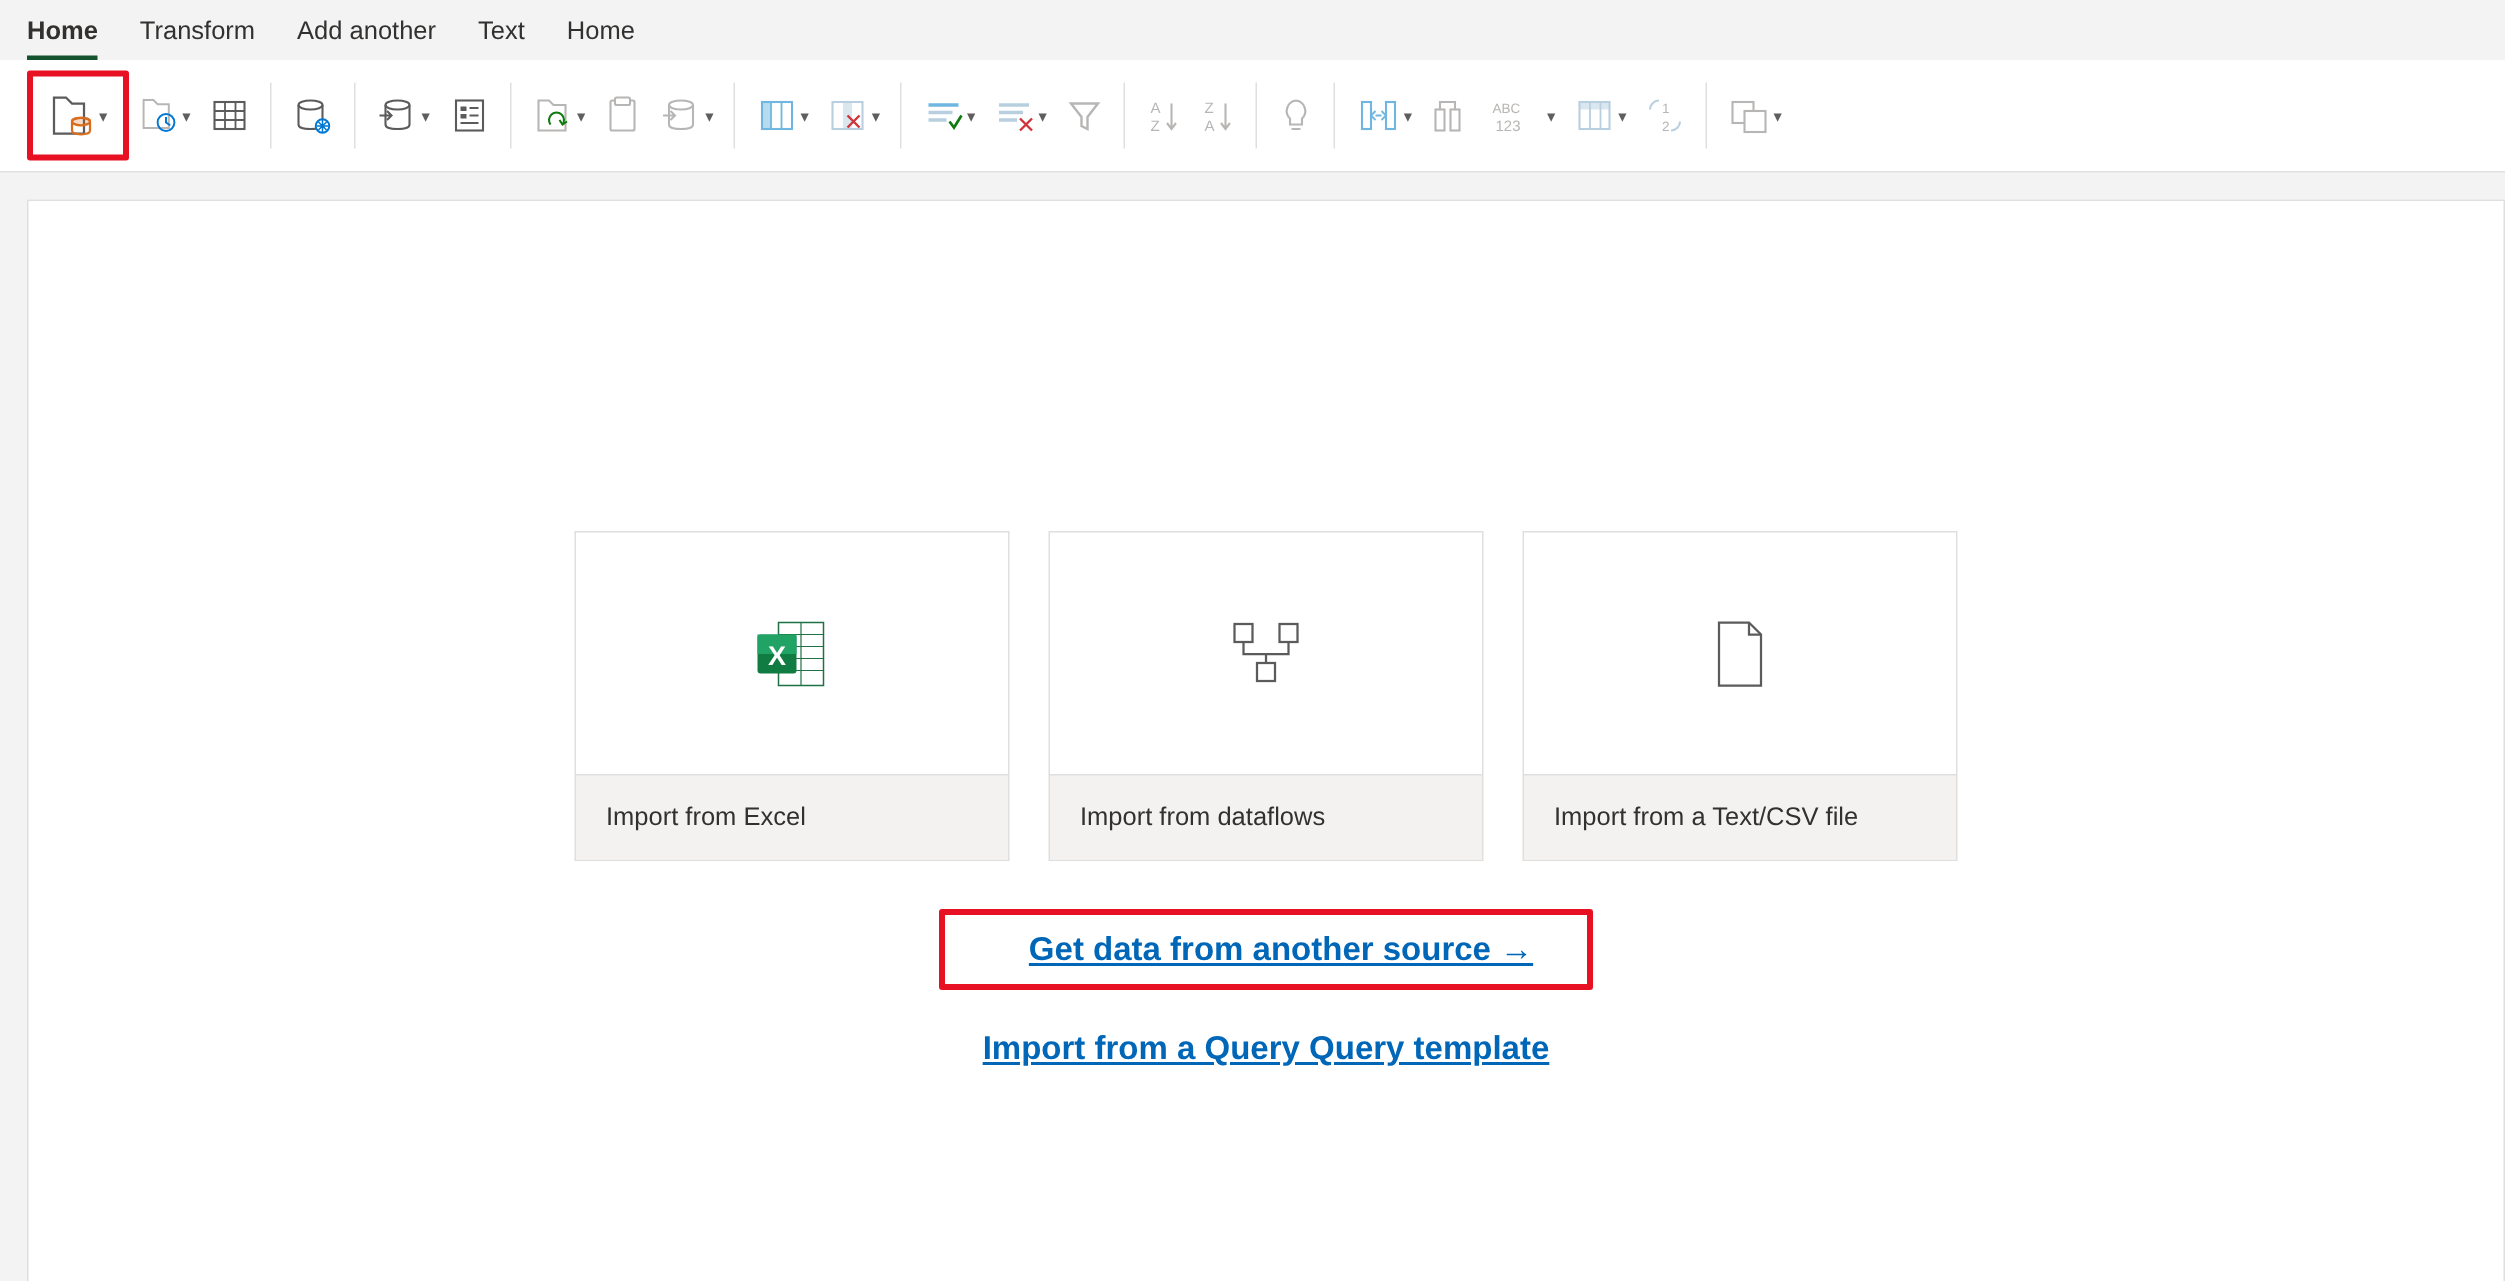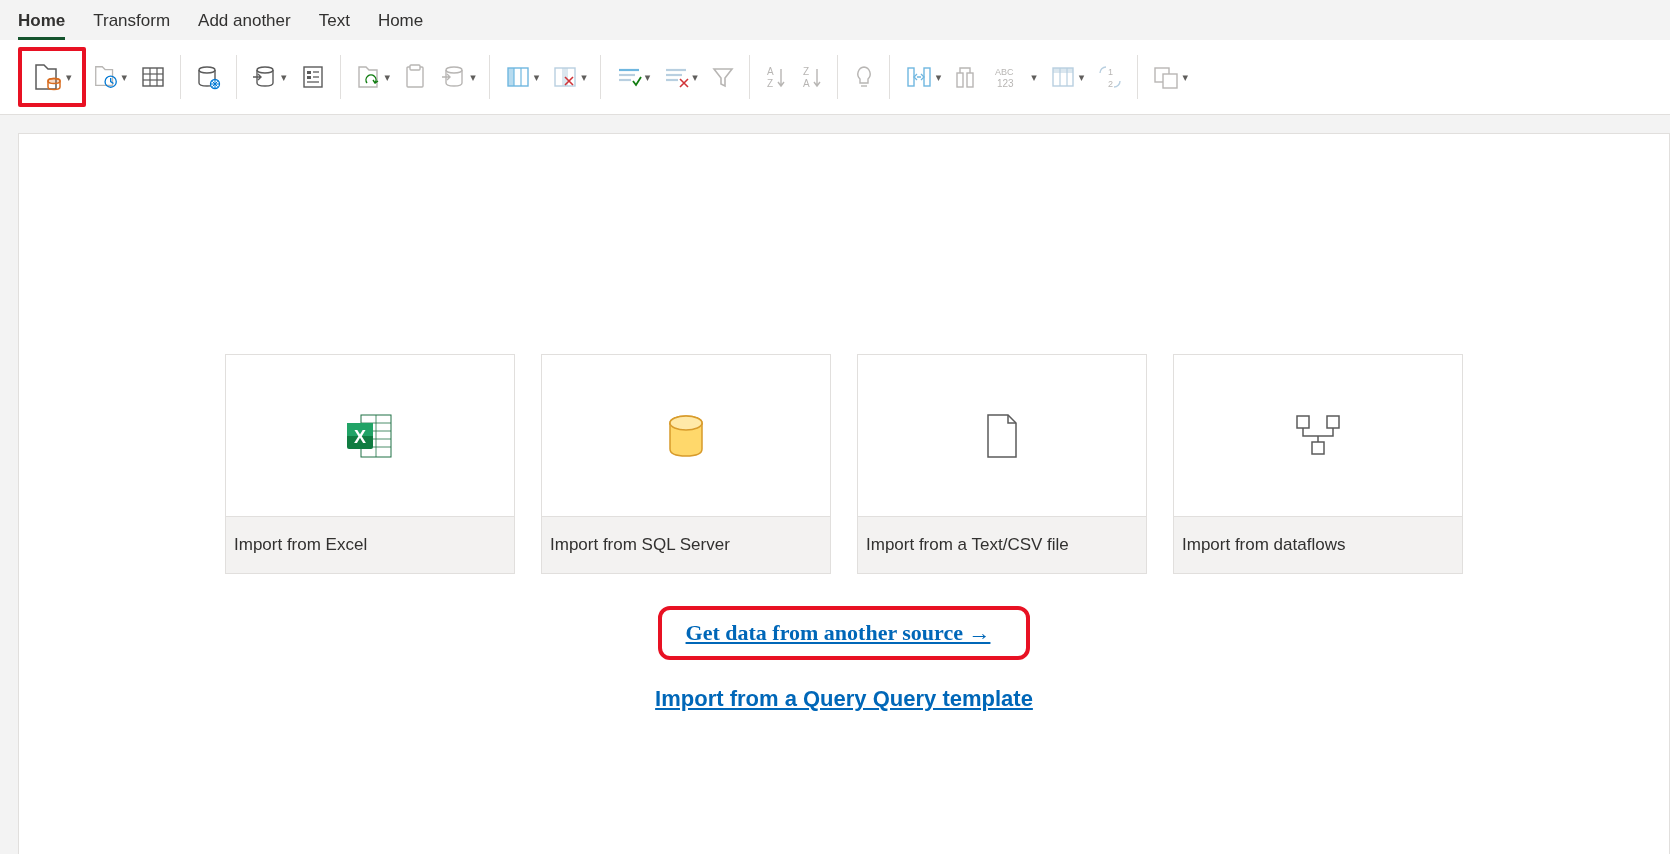--- a/index.html
+++ b/index.html
@@ -100,21 +100,21 @@
     }
     .import-card .icon-area {
       flex: 1;
       display: flex;
       align-items: center;
       justify-content: center;
     }
     .import-card .label-area {
       background: #f3f2f1;
       border-top: 1px solid #e1dfdd;
-      padding: 18px 8px;
+      padding: 18px 20px;
       font-size: 17px;
     }
     .link-row {
       position: absolute;
       left: 0;
       right: 0;
       display: flex;
       flex-direction: column;
       align-items: center;
       gap: 26px;
@@ -122,23 +122,22 @@
     .link-row.first { top: 472px; }
     .link-anchor {
       color: #0067b8;
       font-size: 22px;
       font-weight: 600;
       text-decoration: underline;
       cursor: pointer;
     }
     .link-highlight-box {
       border: 4px solid #e81123;
-      border-radius: 12px;
-      padding: 10px 36px 10px 24px;
-      font-family: Liberation Serif, serif;
+      border-radius: 2px;
+      padding: 10px 36px 10px 56px;
     }
     svg { display: block; }
   </style>
 </head>
 <body>
 
 <div class="tab-bar">
   <div class="tab-item active">Home</div>
   <div class="tab-item">Transform</div>
   <div class="tab-item">Add another</div>
@@ -378,53 +377,43 @@
           <line x1="18" y1="36" x2="48" y2="36" stroke="#1e7145" stroke-width="0.8"></line>
           <line x1="33" y1="4" x2="33" y2="46" stroke="#1e7145" stroke-width="0.8"></line>
           <rect x="4" y="12" width="26" height="26" rx="2" fill="#107c41"></rect>
           <rect x="4" y="12" width="26" height="13" fill="#21a366"></rect>
           <text x="17" y="32" font-size="18" font-weight="700" fill="#fff" text-anchor="middle">X</text>
         </svg>
       </div>
       <div class="label-area">Import from Excel</div>
     </div>
 
-    <div class="import-card">
-      <div class="icon-area">
-        <svg width="44" height="50" viewBox="0 0 44 50">
-          <ellipse cx="22" cy="12" rx="16" ry="7" fill="#ffd86b" stroke="#d89b2b" stroke-width="1.5"></ellipse>
-          <path d="M6 12 L6 38 Q6 45 22 45 Q38 45 38 38 L38 12" fill="#ffd86b" stroke="#d89b2b" stroke-width="1.5"></path>
-          <ellipse cx="22" cy="12" rx="16" ry="7" fill="#ffe9a8" stroke="#d89b2b" stroke-width="1.5"></ellipse>
-        </svg>
-      </div>
-      <div class="label-area">Import from SQL Server</div>
-    </div>
-
-    <div class="import-card">
-      <div class="icon-area">
-        <svg width="40" height="50" viewBox="0 0 40 50">
-          <path d="M6 4 L26 4 L34 12 L34 46 L6 46 Z" fill="#fff" stroke="#5b5b5b" stroke-width="1.5"></path>
-          <path d="M26 4 L26 12 L34 12" fill="none" stroke="#5b5b5b" stroke-width="1.5"></path>
-        </svg>
-      </div>
-      <div class="label-area">Import from a Text/CSV file</div>
-    </div>
 
     <div class="import-card">
       <div class="icon-area">
         <svg width="54" height="48" viewBox="0 0 54 48">
           <rect x="6" y="4" width="12" height="12" fill="#fff" stroke="#5b5b5b" stroke-width="1.5"></rect>
           <rect x="36" y="4" width="12" height="12" fill="#fff" stroke="#5b5b5b" stroke-width="1.5"></rect>
           <rect x="21" y="30" width="12" height="12" fill="#fff" stroke="#5b5b5b" stroke-width="1.5"></rect>
           <path d="M12 16 L12 24 L27 24 L27 30 M42 16 L42 24 L27 24" fill="none" stroke="#5b5b5b" stroke-width="1.5"></path>
         </svg>
       </div>
       <div class="label-area">Import from dataflows</div>
     </div>
 
+    <div class="import-card">
+      <div class="icon-area">
+        <svg width="40" height="50" viewBox="0 0 40 50">
+          <path d="M6 4 L26 4 L34 12 L34 46 L6 46 Z" fill="#fff" stroke="#5b5b5b" stroke-width="1.5"></path>
+          <path d="M26 4 L26 12 L34 12" fill="none" stroke="#5b5b5b" stroke-width="1.5"></path>
+        </svg>
+      </div>
+      <div class="label-area">Import from a Text/CSV file</div>
+    </div>
+
   </div>
 
   <div class="link-row first">
     <div class="link-highlight-box">
       <a class="link-anchor">Get data from another source →</a>
     </div>
     <a class="link-anchor">Import from a Query Query template</a>
   </div>
 
 </div>

